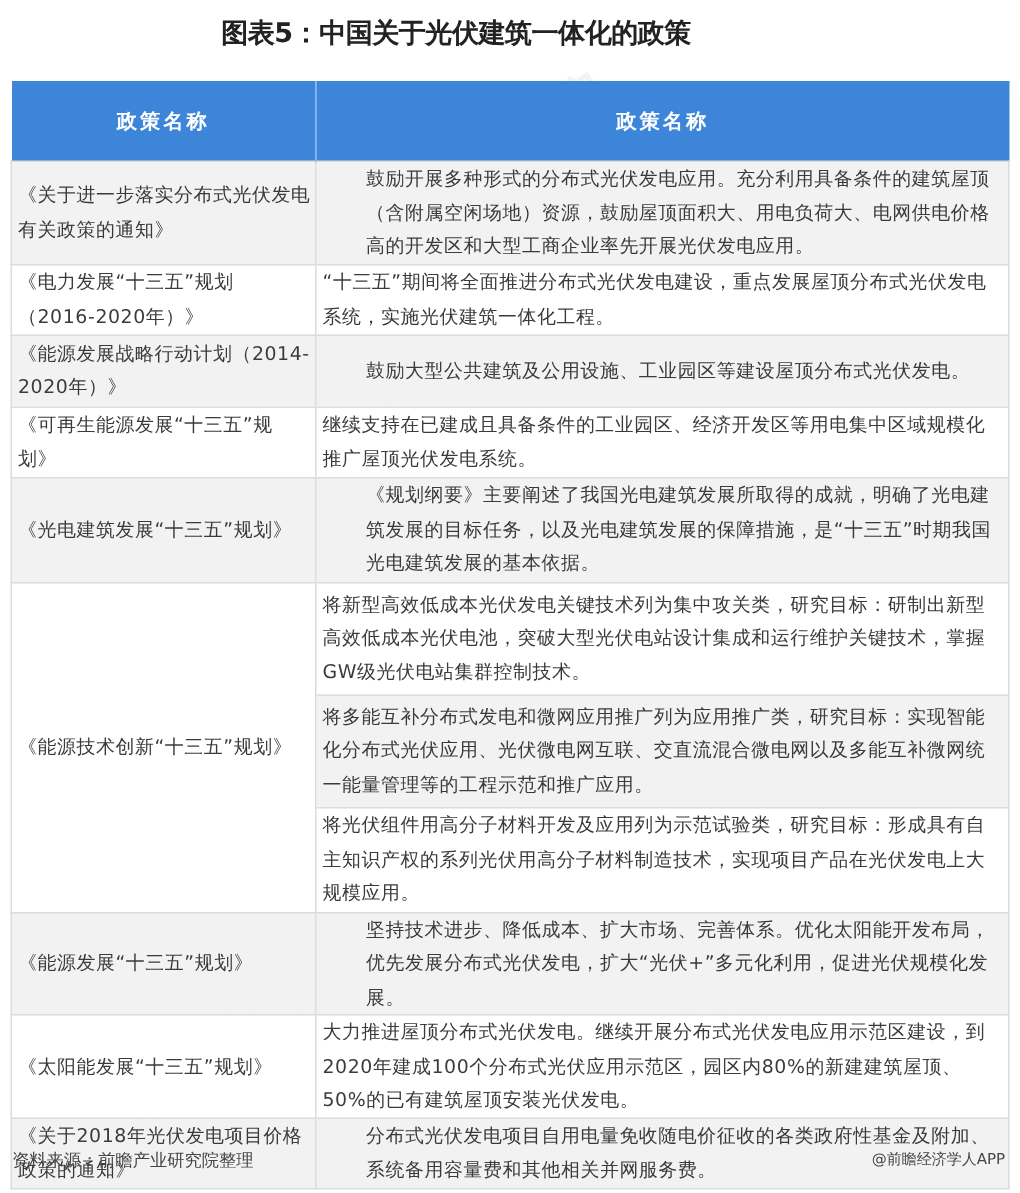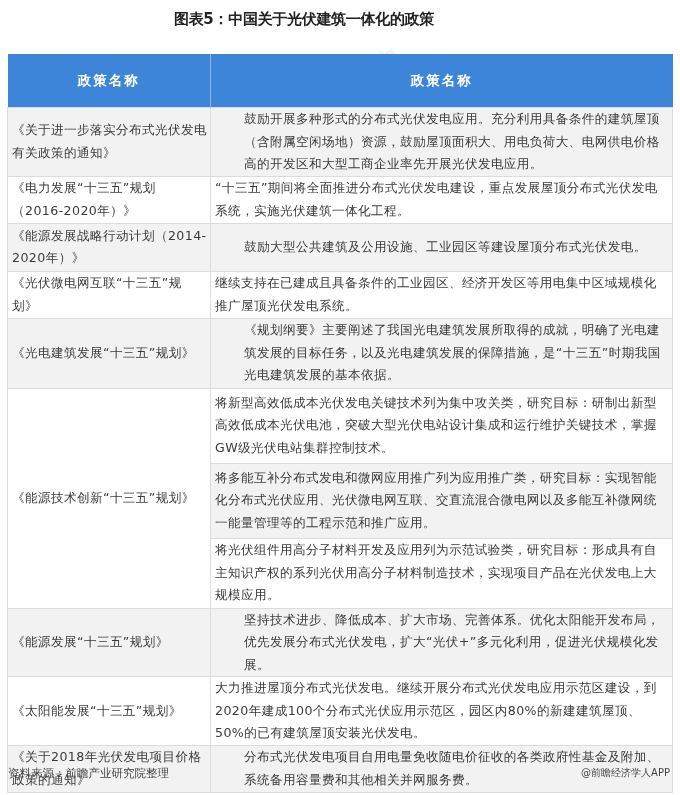--- a/index.html
+++ b/index.html
@@ -1,19 +1,19 @@
 <!DOCTYPE html>
 <html><head>
 <meta charset="utf-8">
 <style>
   html, body { margin: 0; padding: 0; background: #ffffff; }
   body { width: 680px; height: 795px; position: relative; overflow: hidden;
          font-family: "DejaVu Sans", "Liberation Sans", sans-serif; color: #333; }
   .title { position: absolute; top: 10px; left: 0; width: 608px; text-align: center;
-           font-size: 15px; font-weight: bold; color: #222; letter-spacing: -0.3px; }
+           font-size: 18px; font-weight: bold; color: #222; letter-spacing: -0.3px; }
   table.policy { position: absolute; top: 54px; left: 7px; width: 665px;
                  border-collapse: collapse; table-layout: fixed; }
   table.policy th { background: #3d85d8; color: #fff; font-weight: bold; font-size: 13.5px;
                     height: 21px; padding: 16px; text-align: center; letter-spacing: 2px;
                     border-right: 1px solid #8fb6e6; }
   table.policy th:last-child { border-right: none; }
   table.policy td { font-size: 12.6px; line-height: 22.5px; vertical-align: middle;
                     border: 1px solid #dcdcdc; color: #3a3a3a; padding: 0 3px 0 4px; letter-spacing: 0.4px; }
   table.policy td.name { padding-left: 4px; }
   tr.gray td { background: #f2f2f2; padding-left: 33px; }
@@ -53,21 +53,21 @@
     </tr>
     <tr class="white" style="height:47px">
       <td class="name">《电力发展“十三五”规划（2016-2020年）》</td>
       <td>“十三五”期间将全面推进分布式光伏发电建设，重点发展屋顶分布式光伏发电系统，实施光伏建筑一体化工程。</td>
     </tr>
     <tr class="gray" style="height:48px">
       <td class="name">《能源发展战略行动计划（2014-2020年）》</td>
       <td>鼓励大型公共建筑及公用设施、工业园区等建设屋顶分布式光伏发电。</td>
     </tr>
     <tr class="white" style="height:47px">
-      <td class="name">《光伏微电网互联“十三五”规划》</td>
+      <td class="name">《可再生能源发展“十三五”规划》</td>
       <td>继续支持在已建成且具备条件的工业园区、经济开发区等用电集中区域规模化推广屋顶光伏发电系统。</td>
     </tr>
     <tr class="gray" style="height:70px">
       <td class="name">《光电建筑发展“十三五”规划》</td>
       <td>《规划纲要》主要阐述了我国光电建筑发展所取得的成就，明确了光电建筑发展的目标任务，以及光电建筑发展的保障措施，是“十三五”时期我国光电建筑发展的基本依据。</td>
     </tr>
     <tr style="height:75px">
       <td class="name white" rowspan="3">《能源技术创新“十三五”规划》</td>
       <td class="white">将新型高效低成本光伏发电关键技术列为集中攻关类，研究目标：研制出新型高效低成本光伏电池，突破大型光伏电站设计集成和运行维护关键技术，掌握GW级光伏电站集群控制技术。</td>
     </tr>

